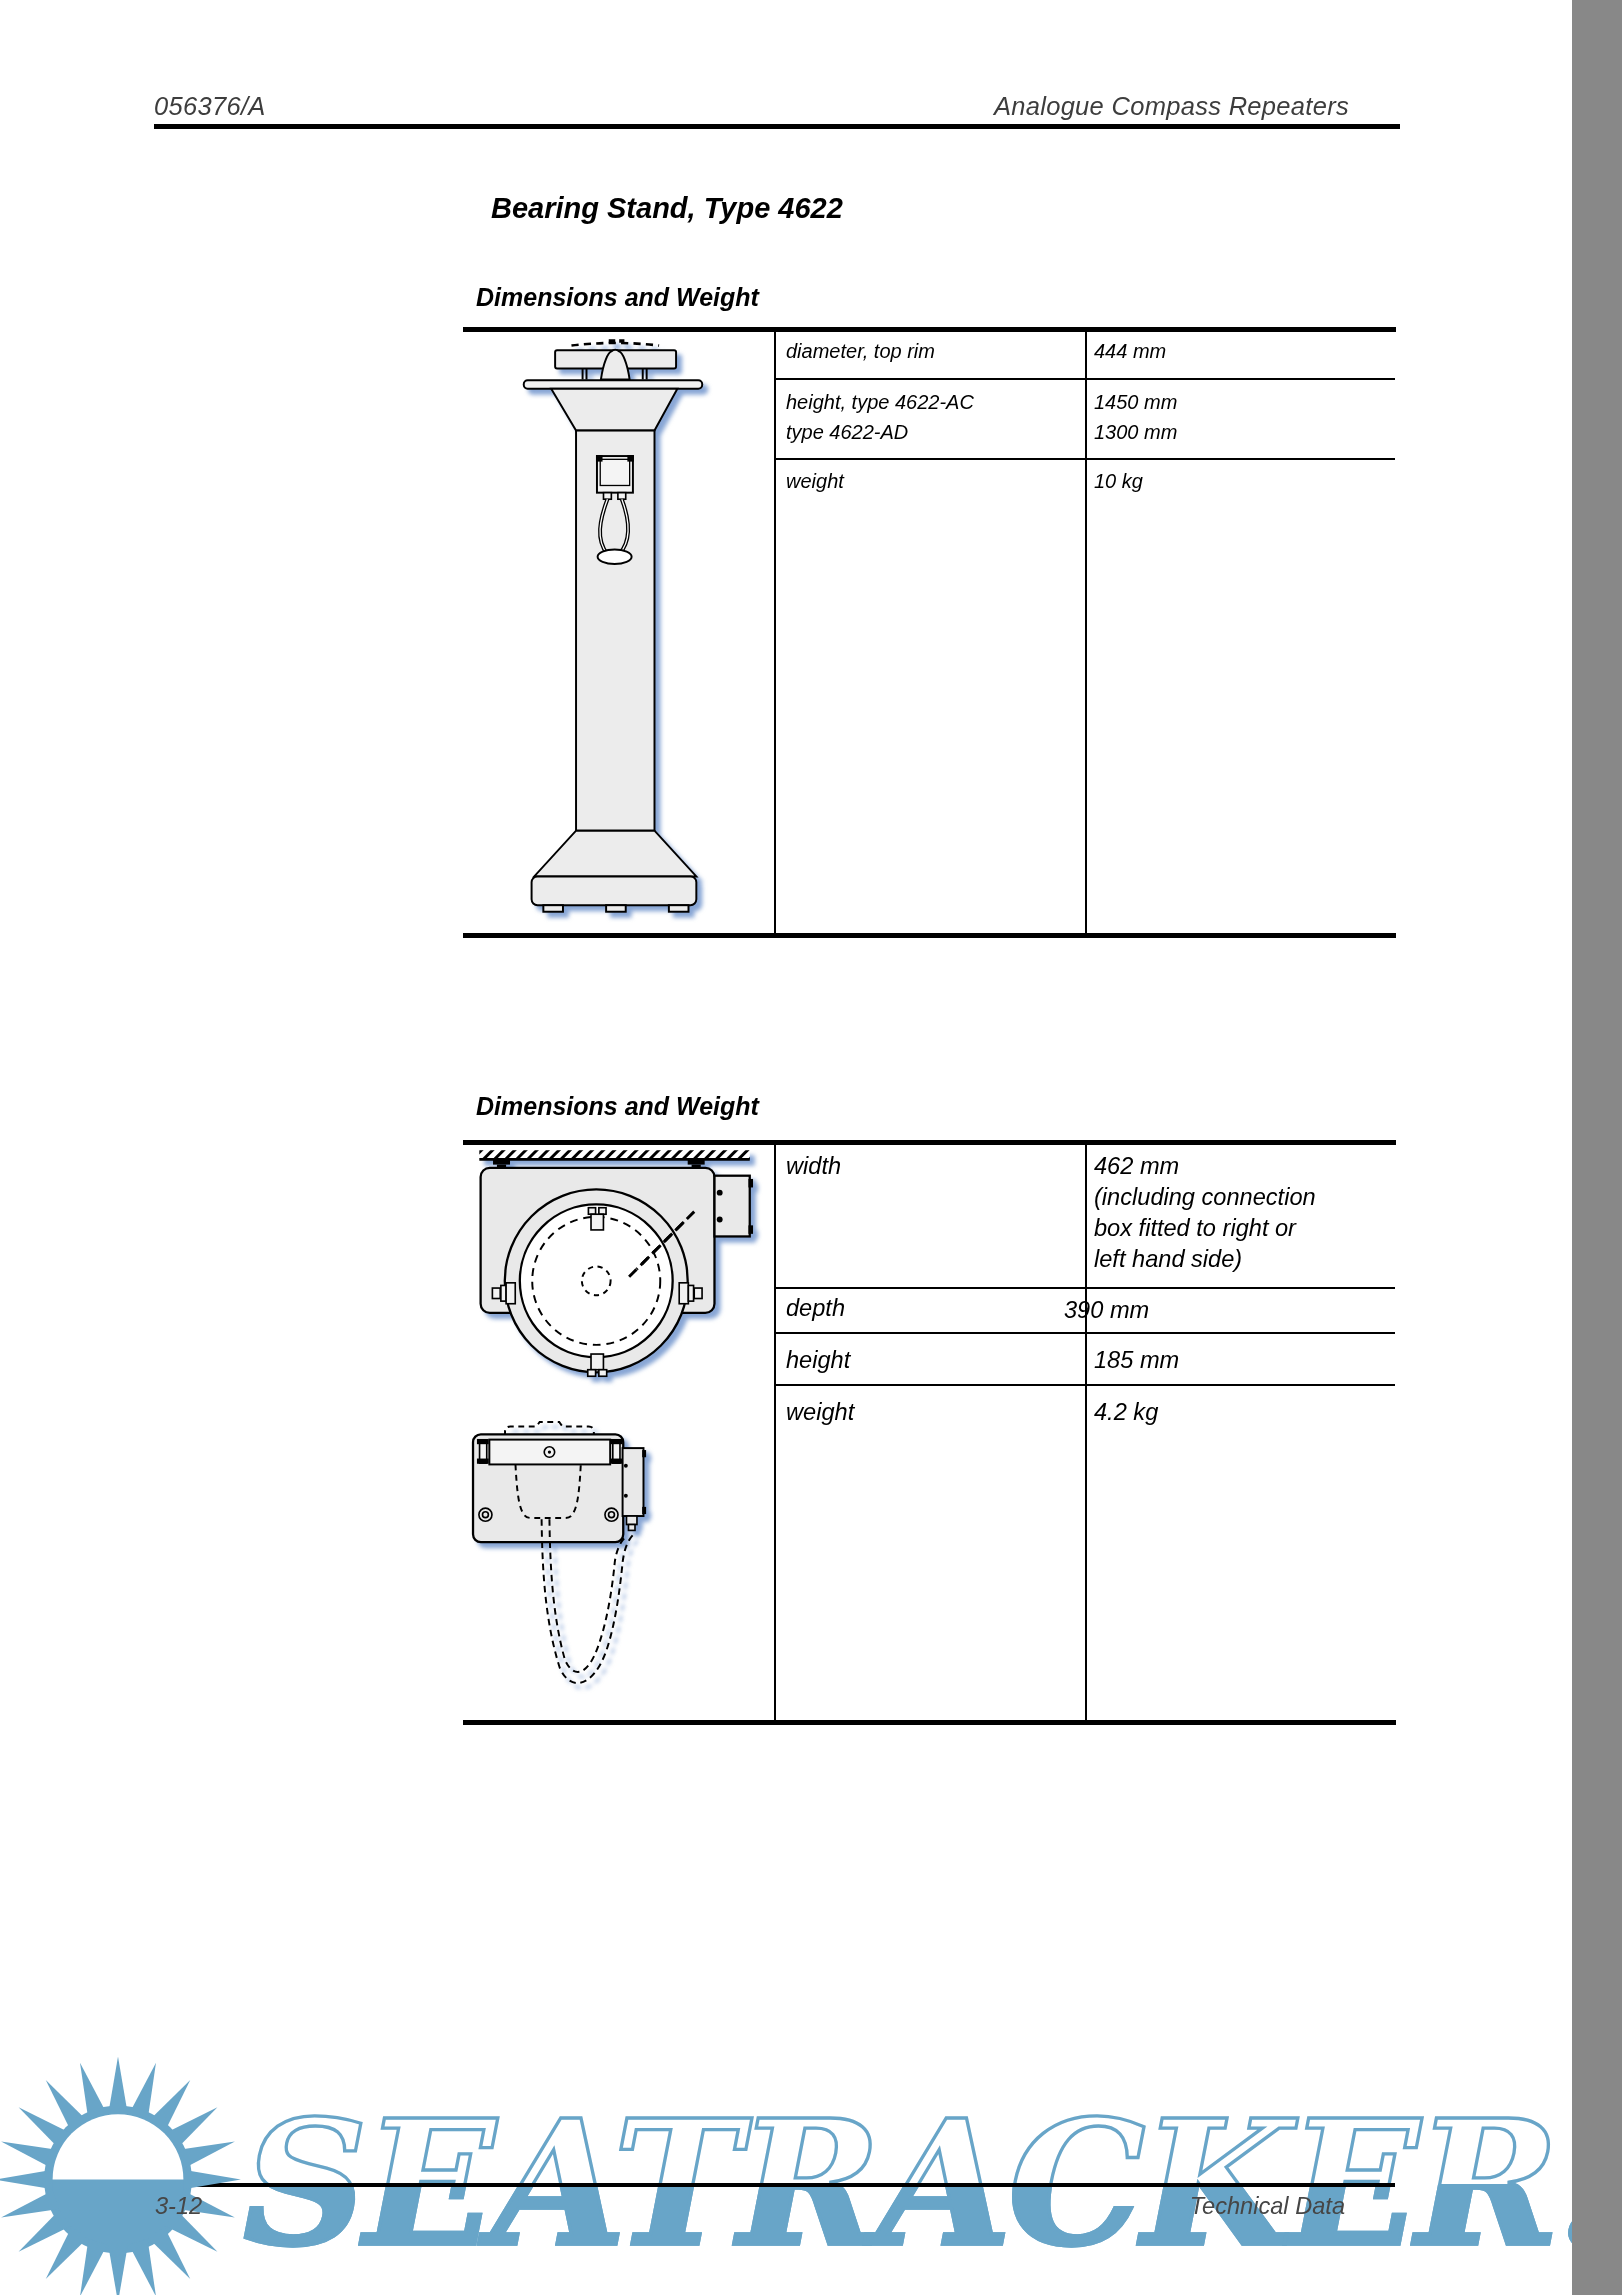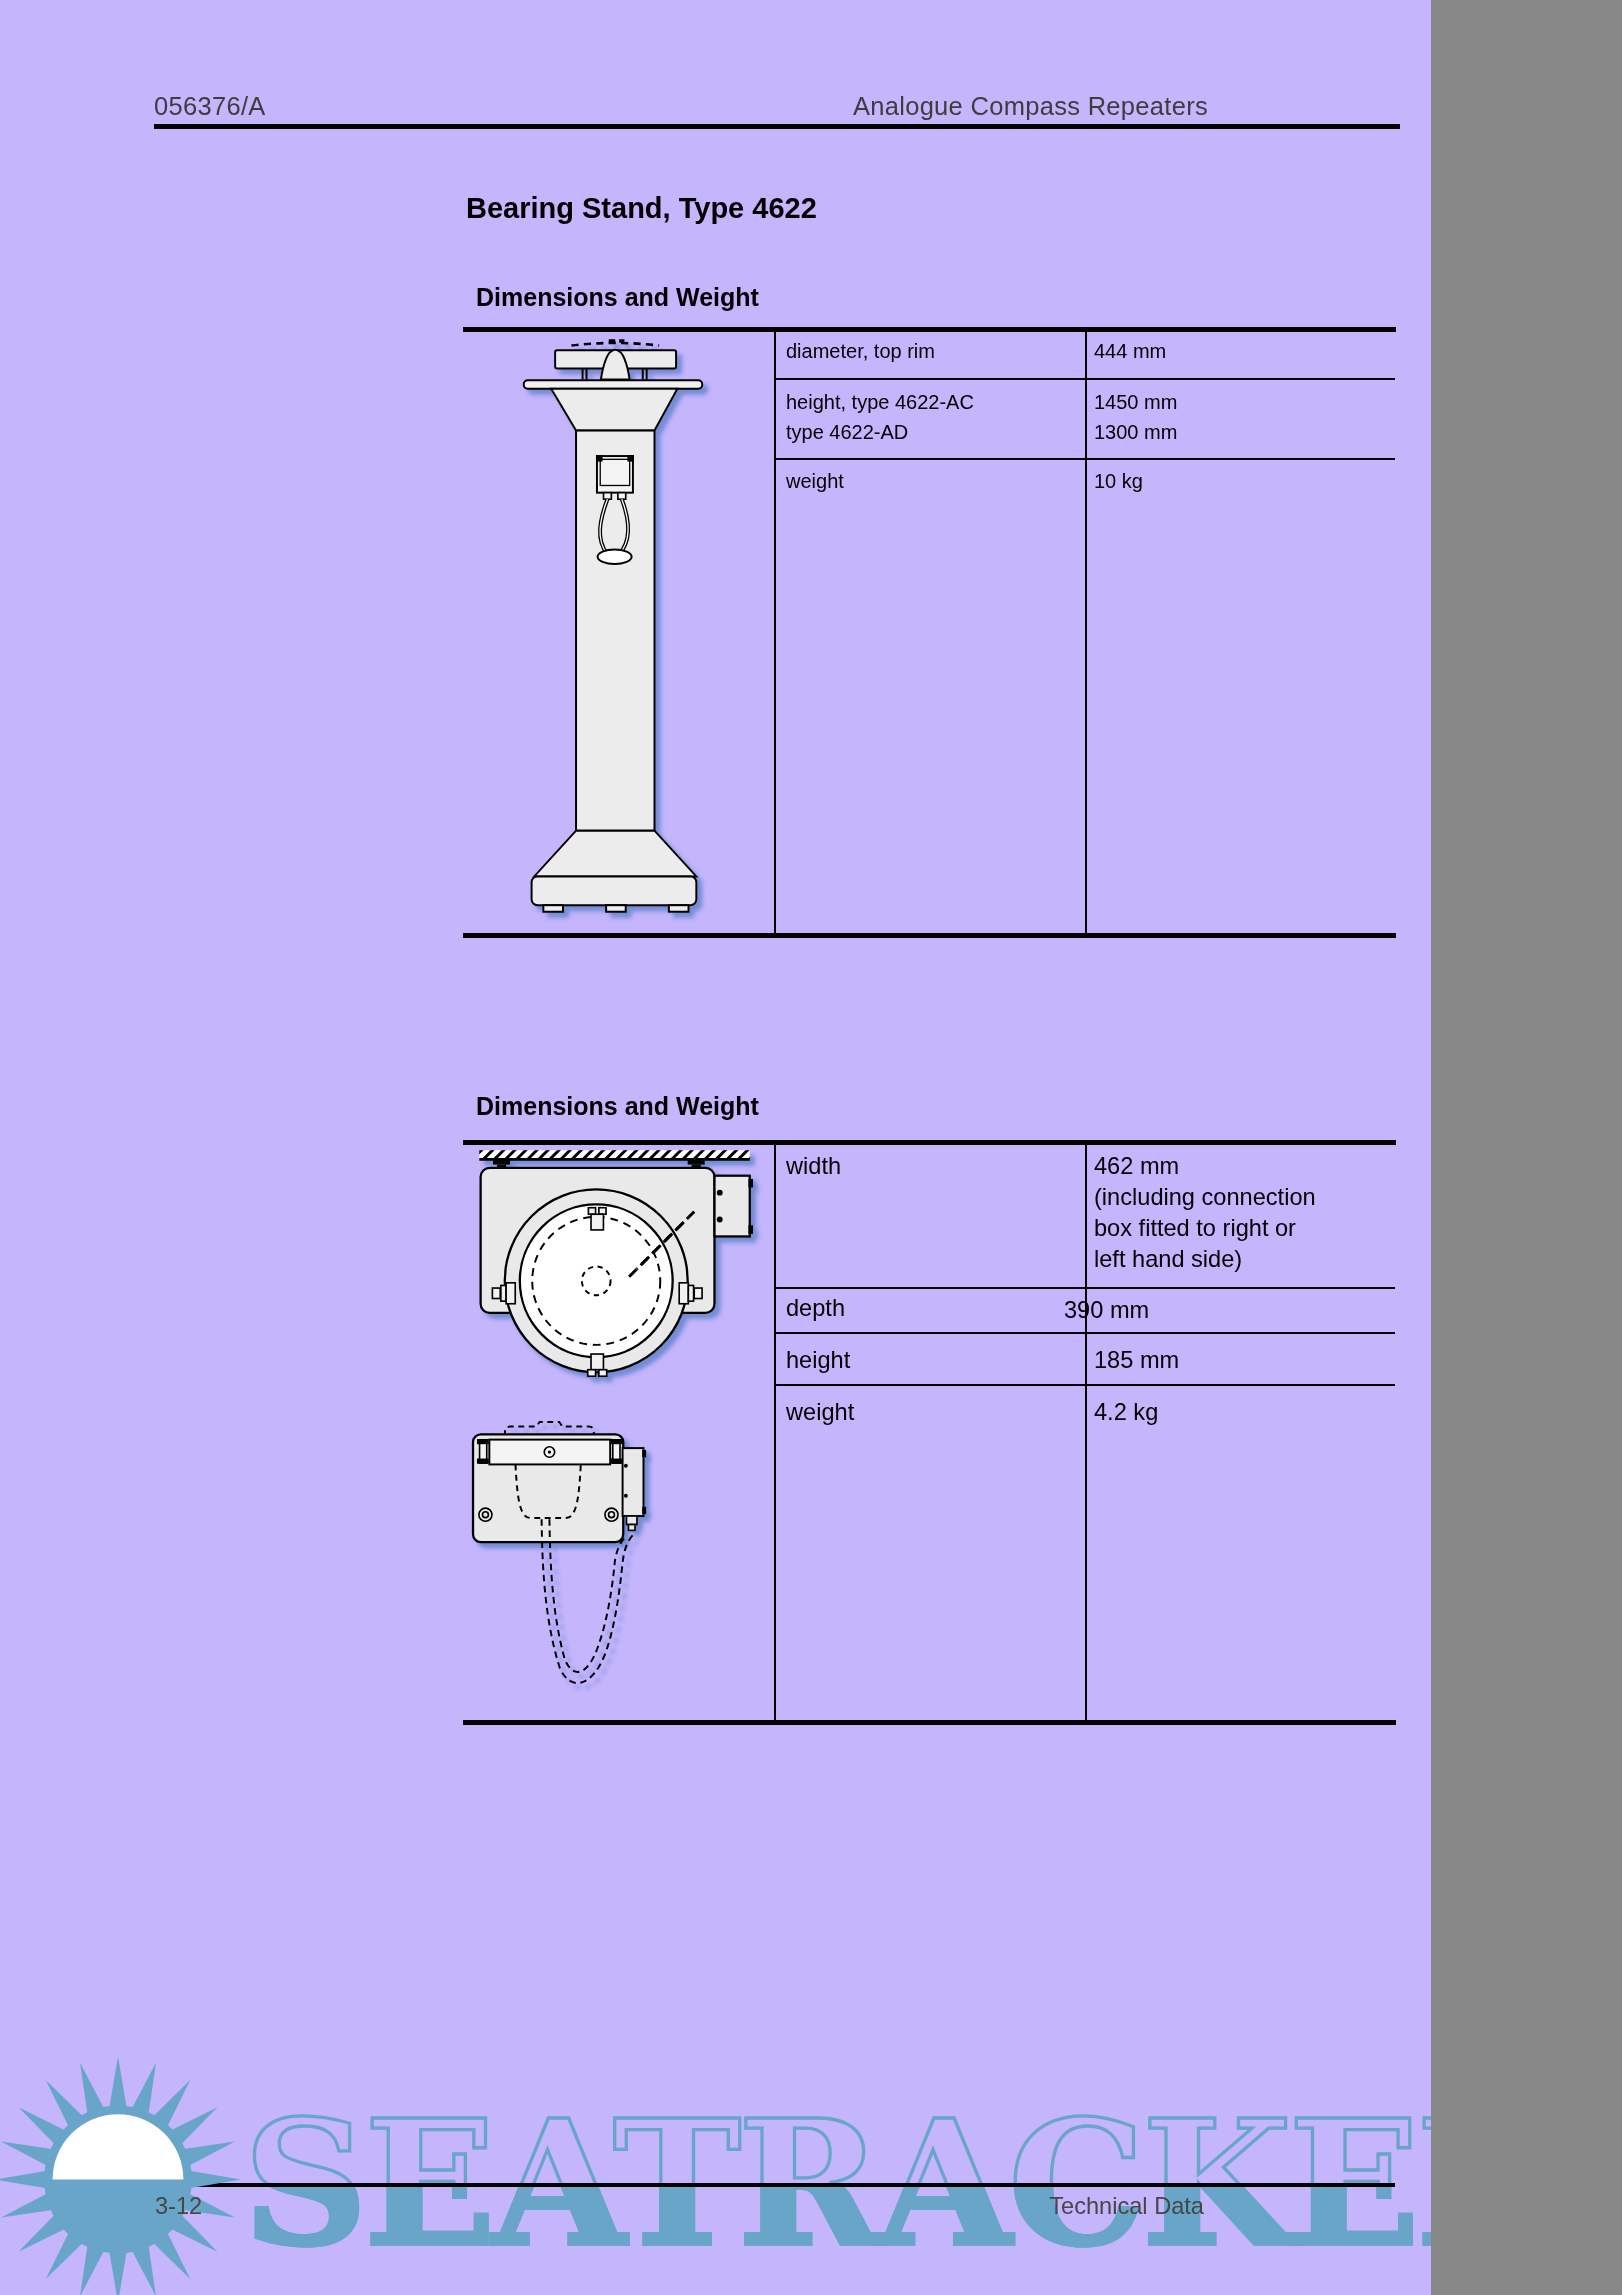--- a/index.html
+++ b/index.html
@@ -1,23 +1,23 @@
 <!DOCTYPE html>
 <html style="font-size:10.5px"><head>
 <meta charset="utf-8">
 <style>
   html,body{margin:0;padding:0;background:#888;}
   .page{
-    position:relative;width:1431px;height:2295px;background:#c4b5fd;
-    font-family:"Liberation Sans",sans-serif;overflow:hidden;
+    position:relative;width:1572px;height:2295px;background:#ffffff;
+    font-family:"Liberation Sans",sans-serif;overflow:hidden;font-style:italic;
   }
   .abs{position:absolute;}
   .hdr-text{font-size:25.5px;color:#3d3d3d;letter-spacing:0.3px;white-space:nowrap;}
   .rule{position:absolute;background:#000;}
-  .h1{font-size:29px;font-weight:bold;color:#000;white-space:nowrap;}
+  .h1{font-size:29px;font-weight:bold;color:#000;white-space:nowrap;margin-left:25px;}
   .h2{font-size:25px;font-weight:bold;color:#000;white-space:nowrap;}
   .cell{font-size:20px;color:#000;white-space:nowrap;line-height:30px;}
   .cell2{font-size:23.6px;color:#000;white-space:nowrap;line-height:31px;}
   .ftr-text{font-size:23.6px;color:#464646;white-space:nowrap;z-index:4;}
   .vline{position:absolute;width:2px;background:#000;}
   .rsep{position:absolute;height:2px;background:#000;}
   .thick{height:4.6px;}
   .fig{position:absolute;filter:drop-shadow(5.9px 5.9px 2px rgba(72,118,190,0.65));}
   .wm-text{
     position:absolute;left:243px;top:2082px;z-index:1;

